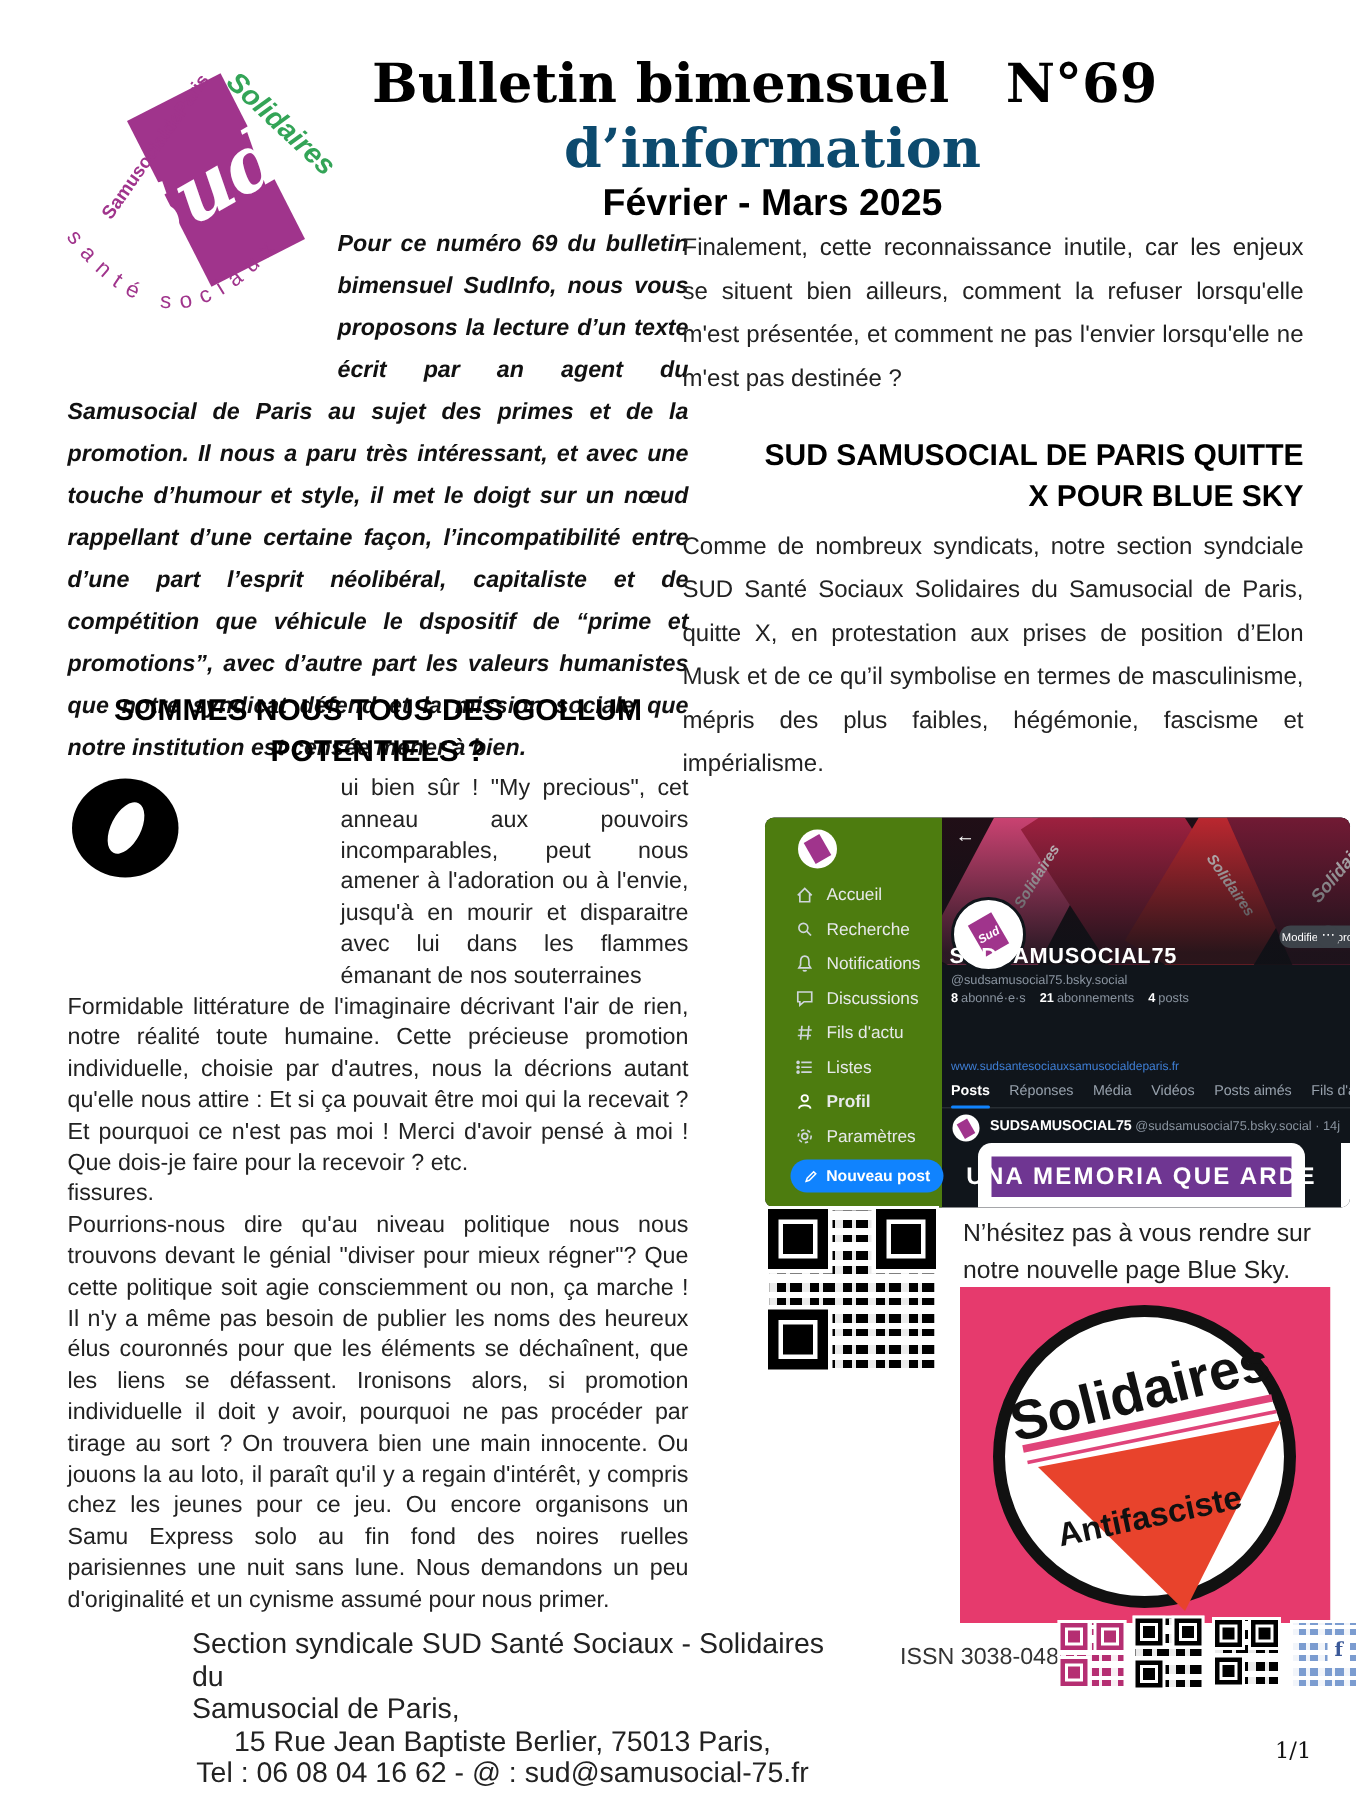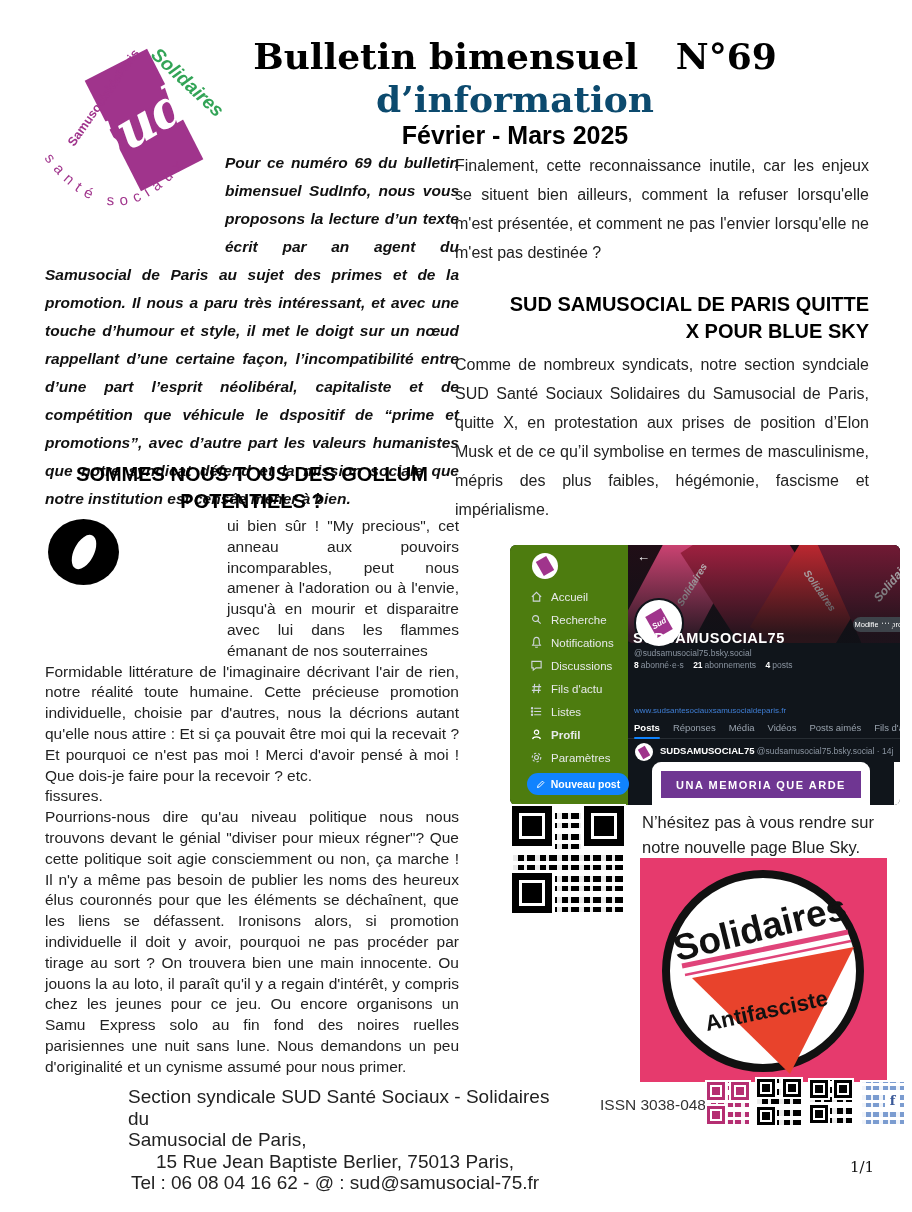--- a/index.html
+++ b/index.html
@@ -1,20 +1,20 @@
 <!DOCTYPE html>
 <html><head>
 <meta charset="utf-8">
 <style>
   html,body{margin:0;padding:0;background:#fff;}
   .page{position:relative;width:912px;height:1212px;background:#fff;overflow:hidden;
         font-family:"Liberation Sans",sans-serif;color:#1c1c1c;}
 
   
-  .mast-title{position:absolute;left:248px;top:34px;width:534px;text-align:center;
+  .mast-title{position:absolute;left:248px;top:34px;width:534px;text-align:left;
     font-family:"DejaVu Serif",serif;font-weight:bold;font-size:36px;line-height:44px;
     color:#000;white-space:pre-wrap;}
   .mast-title2{position:absolute;left:248px;top:78px;width:534px;text-align:center;
     font-family:"DejaVu Serif",serif;font-weight:bold;font-size:36px;color:#0c4a6e;}
   .mast-date{position:absolute;left:248px;top:121px;width:534px;text-align:center;
     font-weight:bold;font-size:25px;color:#000;}
   .logo-svg{position:absolute;left:34px;top:40px;}
 
   
   .intro{position:absolute;left:45px;top:149px;width:414px;font-size:15.5px;line-height:28px;
@@ -95,21 +95,21 @@
     background:#1083fe;border-radius:2px;}
   .bsky-post{position:absolute;left:0;top:197px;right:0;}
   .post-avatar{position:absolute;left:7px;top:1px;width:18px;height:18px;border-radius:50%;
     background:#fff;display:flex;align-items:center;justify-content:center;overflow:hidden;}
   .post-head{position:absolute;left:32px;top:3px;font-size:8.5px;color:#8a94a0;white-space:nowrap;}
   .post-head b{color:#fff;font-size:9.5px;}
   .post-card{position:absolute;left:24px;top:20px;width:218px;height:43px;background:#fff;
     border-radius:9px 9px 0 0;}
   .post-banner{position:absolute;left:9px;top:9px;right:9px;height:27px;background:#6f3692;
     display:flex;align-items:center;justify-content:center;color:#fff;font-weight:bold;
-    font-size:11px;letter-spacing:1.5px;white-space:nowrap;}
+    font-size:16px;letter-spacing:1.5px;white-space:nowrap;}
   .post-sliver{position:absolute;right:0;top:20px;width:6px;height:43px;background:#fff;}
 
   
   .qr{position:absolute;background:#fff;overflow:hidden;}
   .qr .noise{position:absolute;inset:3px;
     background:
       repeating-linear-gradient(90deg, rgba(255,255,255,.92) 0 5px, transparent 5px 11px, rgba(255,255,255,.92) 11px 14px, transparent 14px 22px),
       repeating-linear-gradient(0deg, #000 0 5px, #fff 5px 9px, #000 9px 15px, #fff 15px 21px);}
   .qr.pink .noise{background:
       repeating-linear-gradient(90deg, rgba(255,255,255,.92) 0 4px, transparent 4px 9px, rgba(255,255,255,.92) 9px 11px, transparent 11px 17px),

